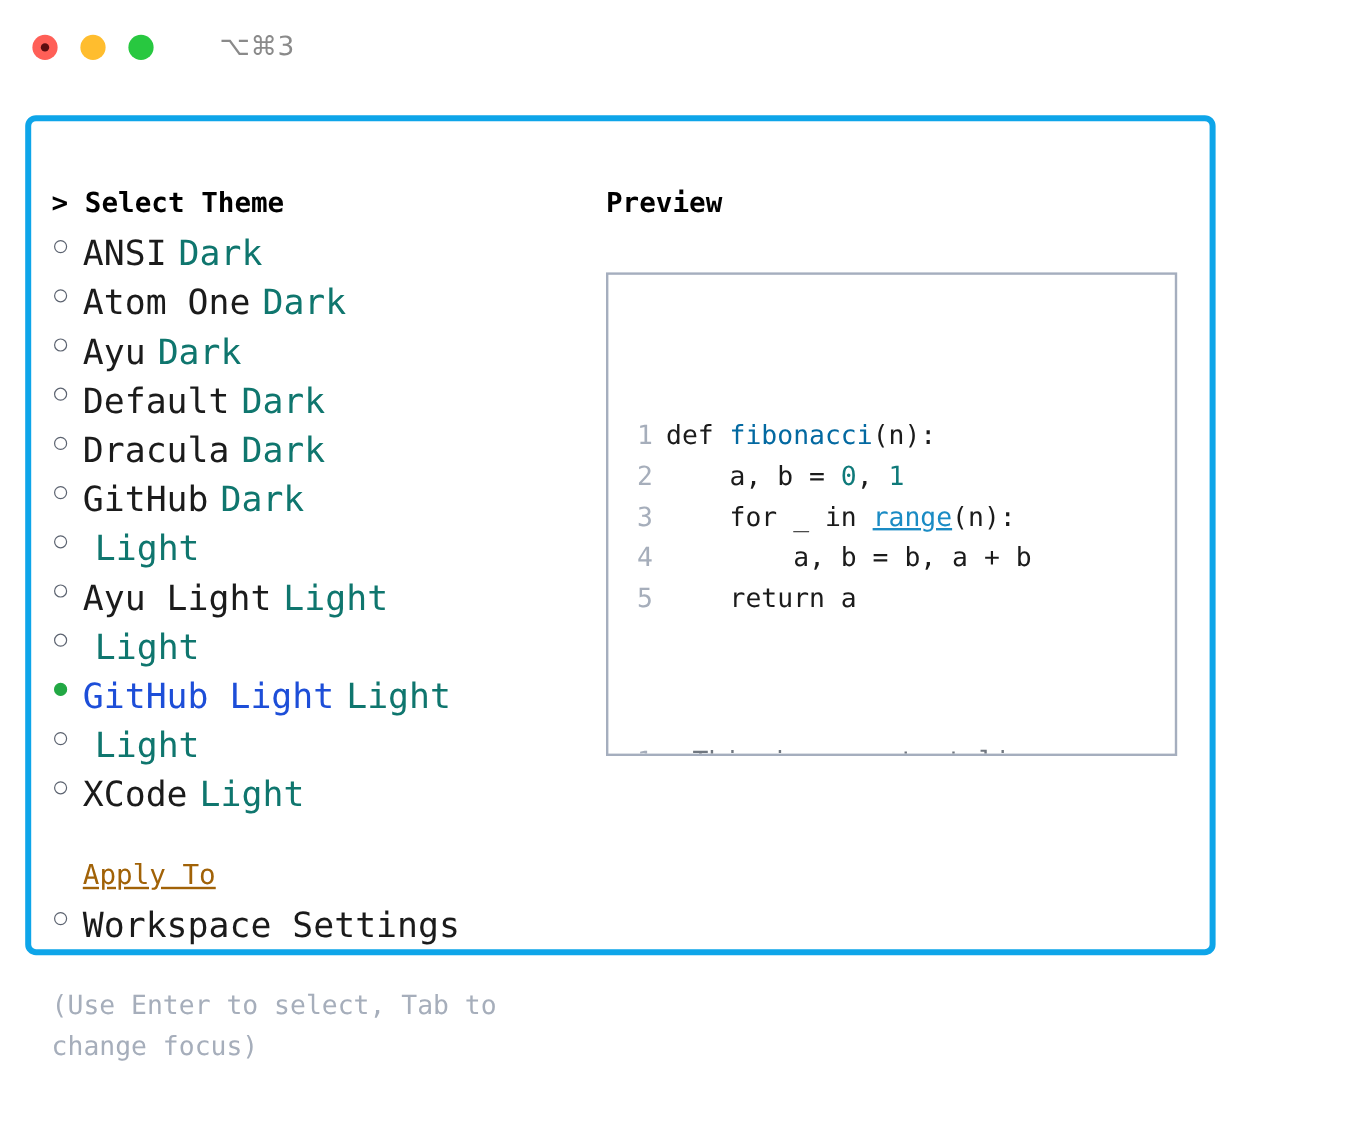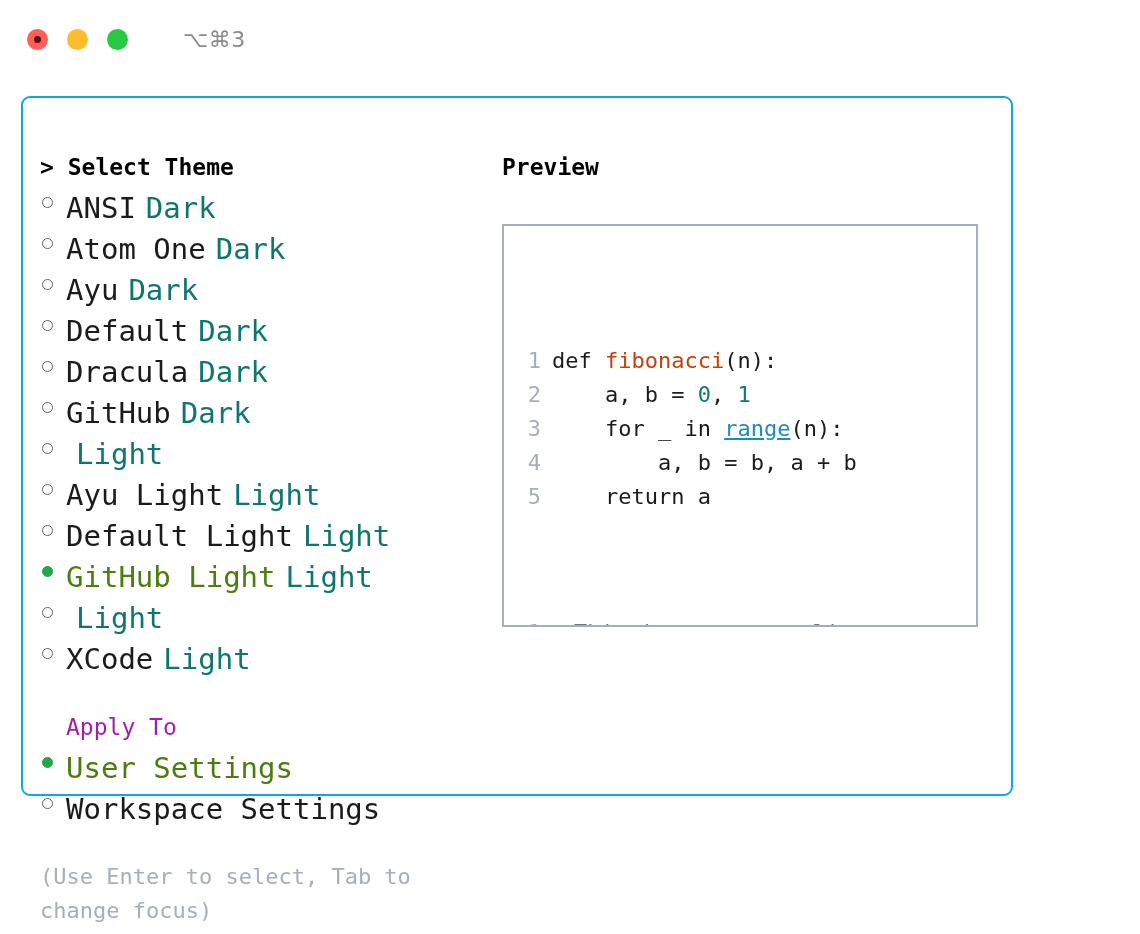--- a/index.html
+++ b/index.html
@@ -57,21 +57,21 @@
     font-family: "DejaVu Sans", "Liberation Sans", sans-serif;
   }
 
   
   .panel {
     position: absolute;
     left: 21px;
     top: 96px;
     width: 992px;
     height: 700px;
-    border: 2px solid #0ea5e9;
+    border: 5px solid #0ea5e9;
     border-radius: 9px;
     background: #ffffff;
     box-sizing: border-box;
   }
   .panel-inner {
     position: relative;
     width: 100%;
     height: 100%;
   }
 
@@ -114,32 +114,33 @@
     box-sizing: border-box;
     border-radius: 50%;
     border: 1.6px solid #5c6370;
     background: transparent;
   }
   .opt-row.selected .bullet::before {
     border-color: #22a844;
     background: #22a844;
   }
   .opt-name { color: #1b1b1b; }
-  .opt-row.selected .opt-name { color: #4d7c0f; text-align: right; }
+  .opt-row.selected .opt-name { color: #1d4ed8; text-align: right; }
   .opt-badge {
     color: #0f766e;
     margin-left: 10px;
   }
 
   .section-header {
     font-size: 23px;
-    color: #a21caf;
+    color: #a16207;
     line-height: 34px;
     padding-left: 26px;
     white-space: pre;
+    text-decoration: underline;
   }
   .spacer-line { height: 34px; }
 
   .hint {
     margin-top: 34px;
     font-size: 22px;
     line-height: 34px;
     color: #a6aebb;
     width: 405px;
   }
@@ -168,21 +169,21 @@
   }
   .code-line { display: flex; white-space: pre; }
   .lineno {
     color: #a6aebb;
     width: 26px;
     flex: 0 0 26px;
     text-align: right;
     margin-right: 11px;
   }
   .code-text { color: #1b1b1b; }
-  .tok-fn   { color: #c2410c; text-align: right; }
+  .tok-fn   { color: #0369a1; text-align: right; }
   .tok-num  { color: #0f7a7a; }
   .tok-call { color: #1a8bc4; text-decoration: underline; }
 
   .diff-block { margin-top: 34px; }
   .diff-mark {
     width: 22px;
     flex: 0 0 22px;
     text-align: center;
   }
   .diff-context .diff-text,
@@ -208,32 +209,31 @@
 
       <div id="theme-list">
           <div class="opt-row"><span class="bullet"></span><span class="opt-name">ANSI</span><span class="opt-badge">Dark</span></div>
           <div class="opt-row"><span class="bullet"></span><span class="opt-name">Atom One</span><span class="opt-badge">Dark</span></div>
           <div class="opt-row"><span class="bullet"></span><span class="opt-name">Ayu</span><span class="opt-badge">Dark</span></div>
           <div class="opt-row"><span class="bullet"></span><span class="opt-name">Default</span><span class="opt-badge">Dark</span></div>
           <div class="opt-row"><span class="bullet"></span><span class="opt-name">Dracula</span><span class="opt-badge">Dark</span></div>
           <div class="opt-row"><span class="bullet"></span><span class="opt-name">GitHub</span><span class="opt-badge">Dark</span></div>
           <div class="opt-row"><span class="bullet"></span><span class="opt-badge">Light</span></div>
           <div class="opt-row"><span class="bullet"></span><span class="opt-name">Ayu Light</span><span class="opt-badge">Light</span></div>
-          <div class="opt-row"><span class="bullet"></span><span class="opt-name">Default Light</span><span class="opt-badge">Light</span></div>
+          <div class="opt-row"><span class="bullet"></span><span class="opt-badge">Light</span></div>
           <div class="opt-row selected"><span class="bullet"></span><span class="opt-name">GitHub Light</span><span class="opt-badge">Light</span></div>
           <div class="opt-row"><span class="bullet"></span><span class="opt-badge">Light</span></div>
           <div class="opt-row"><span class="bullet"></span><span class="opt-name">XCode</span><span class="opt-badge">Light</span></div>
         </div>
 
       <div class="spacer-line"></div>
 
       <div class="section-header">Apply To</div>
 
       <div id="apply-list">
-          <div class="opt-row selected"><span class="bullet"></span><span class="opt-name">User Settings</span></div>
           <div class="opt-row"><span class="bullet"></span><span class="opt-name">Workspace Settings</span></div>
         </div>
 
       <div class="hint">(Use Enter to select, Tab to change focus)</div>
     </div>
 
     <div class="right-col">
       <div class="col-header">Preview</div>
 
       <div class="preview-box">

